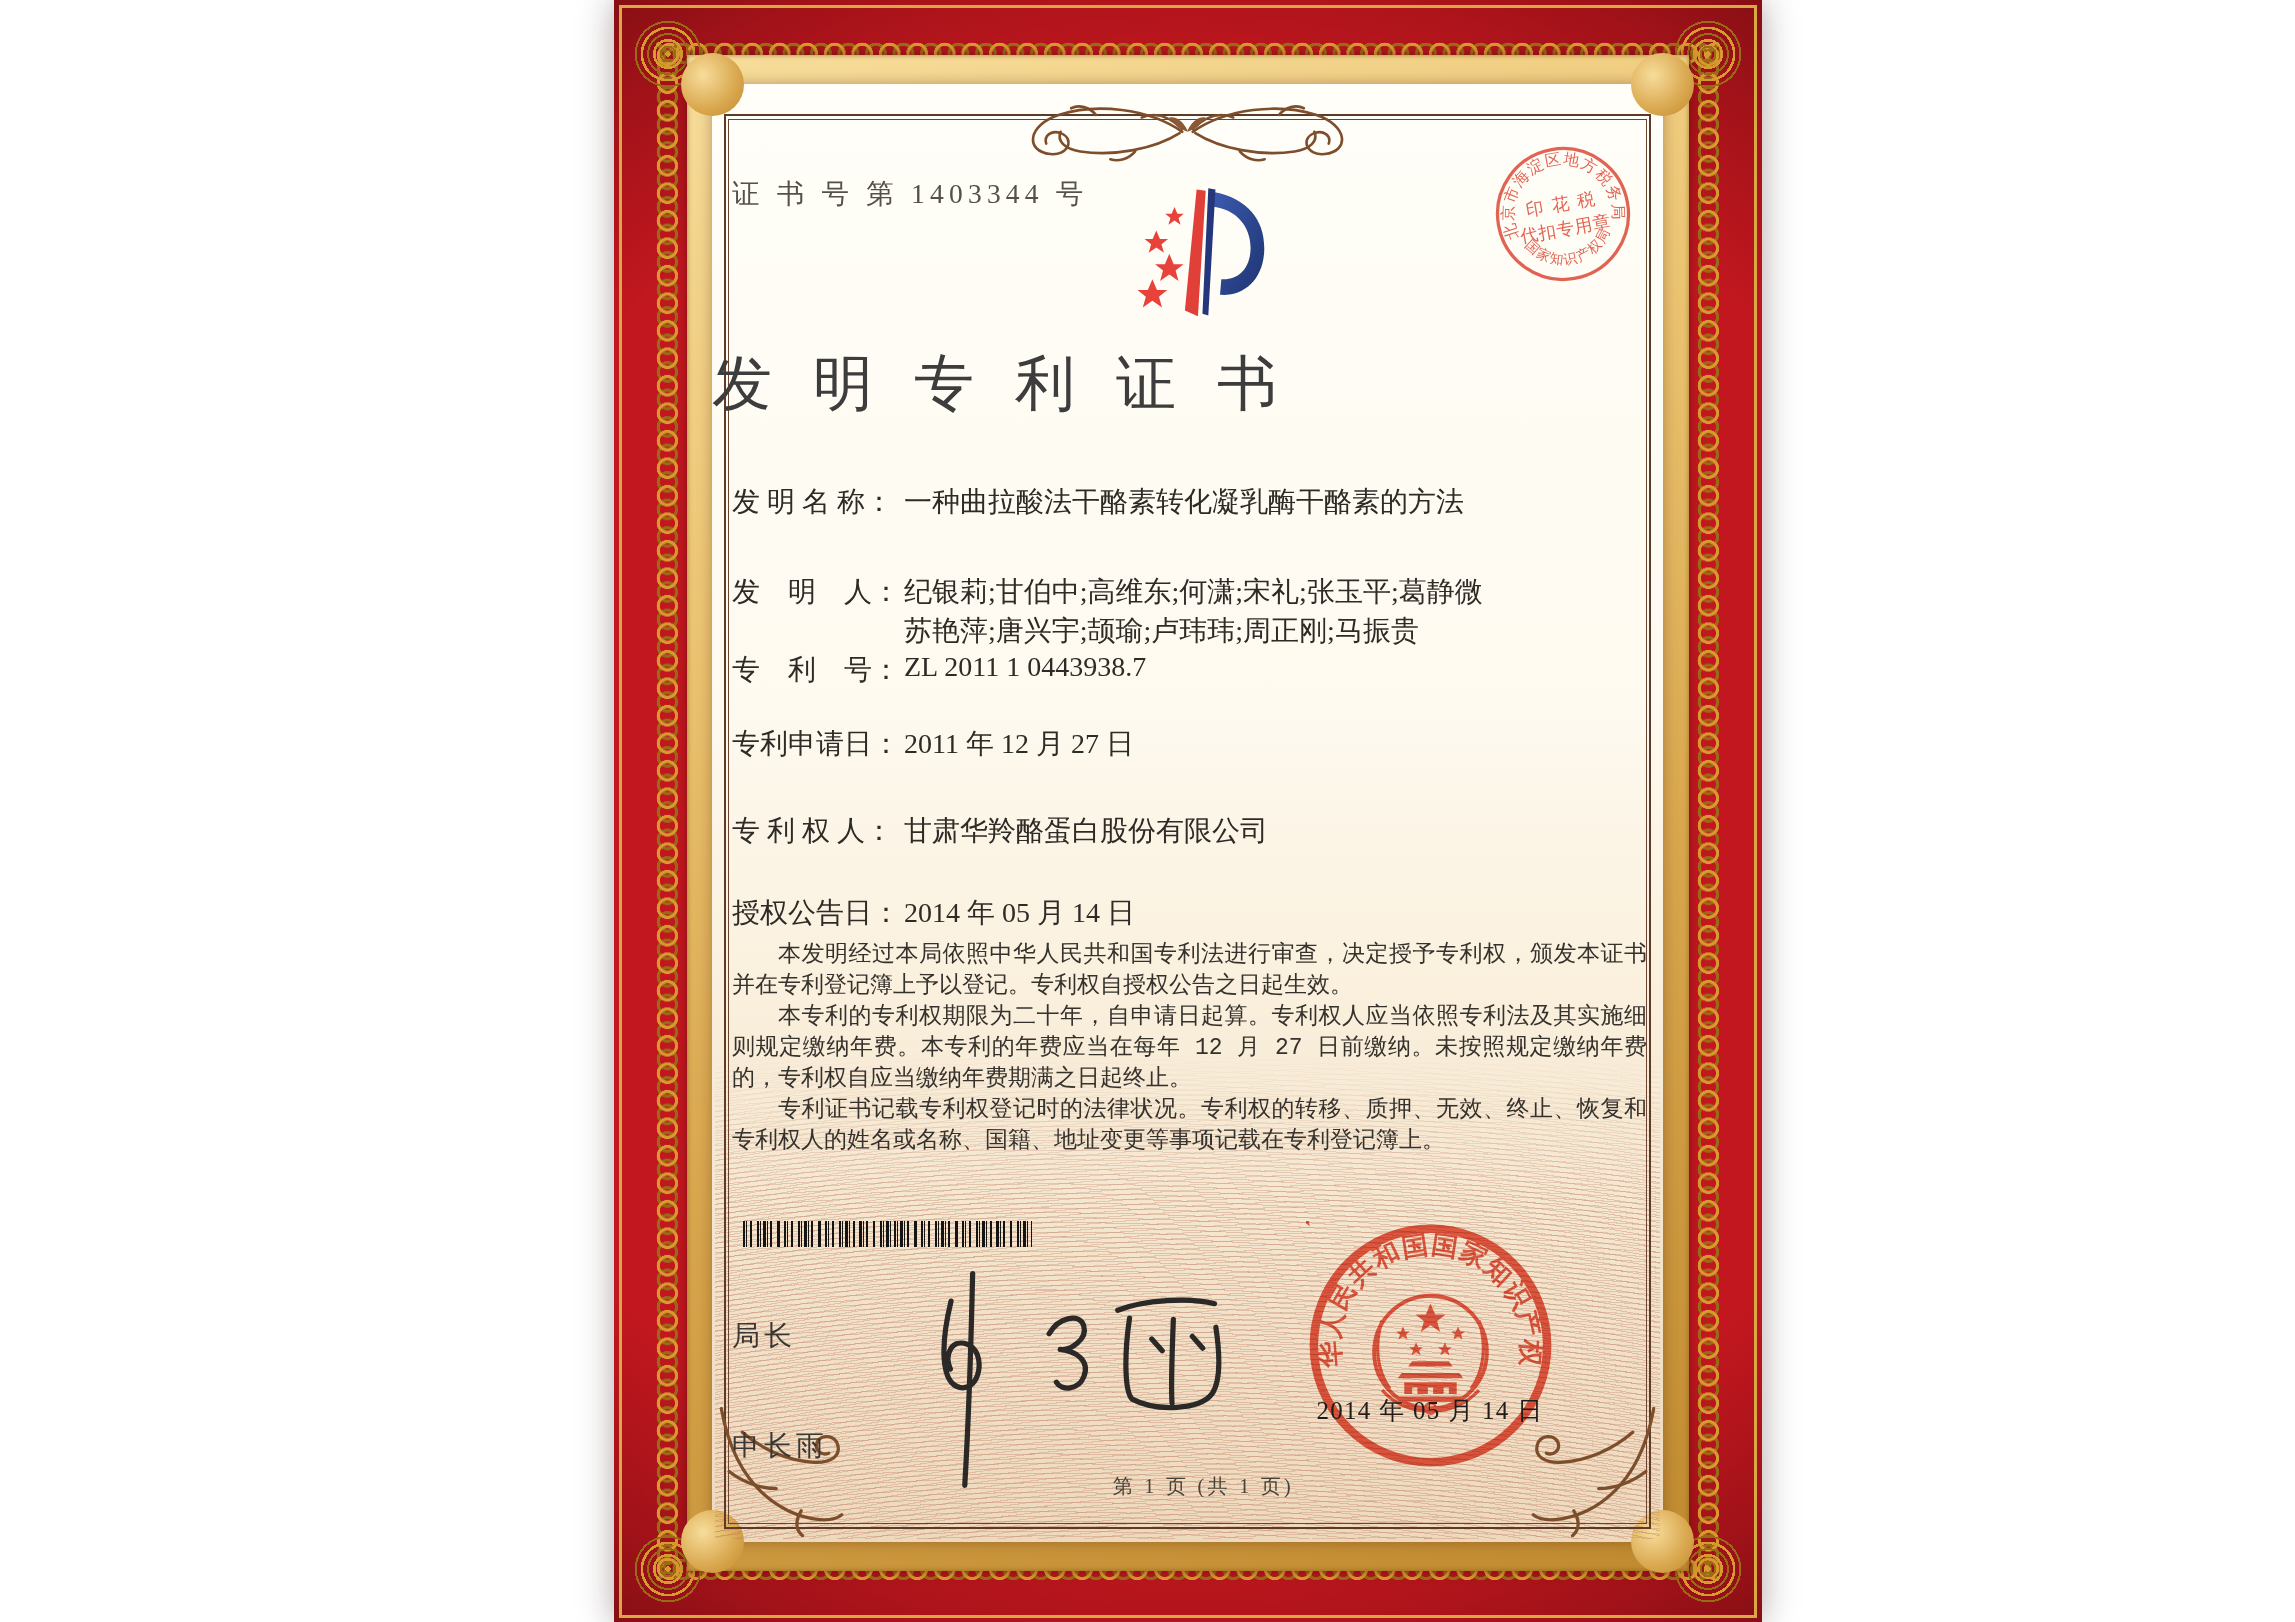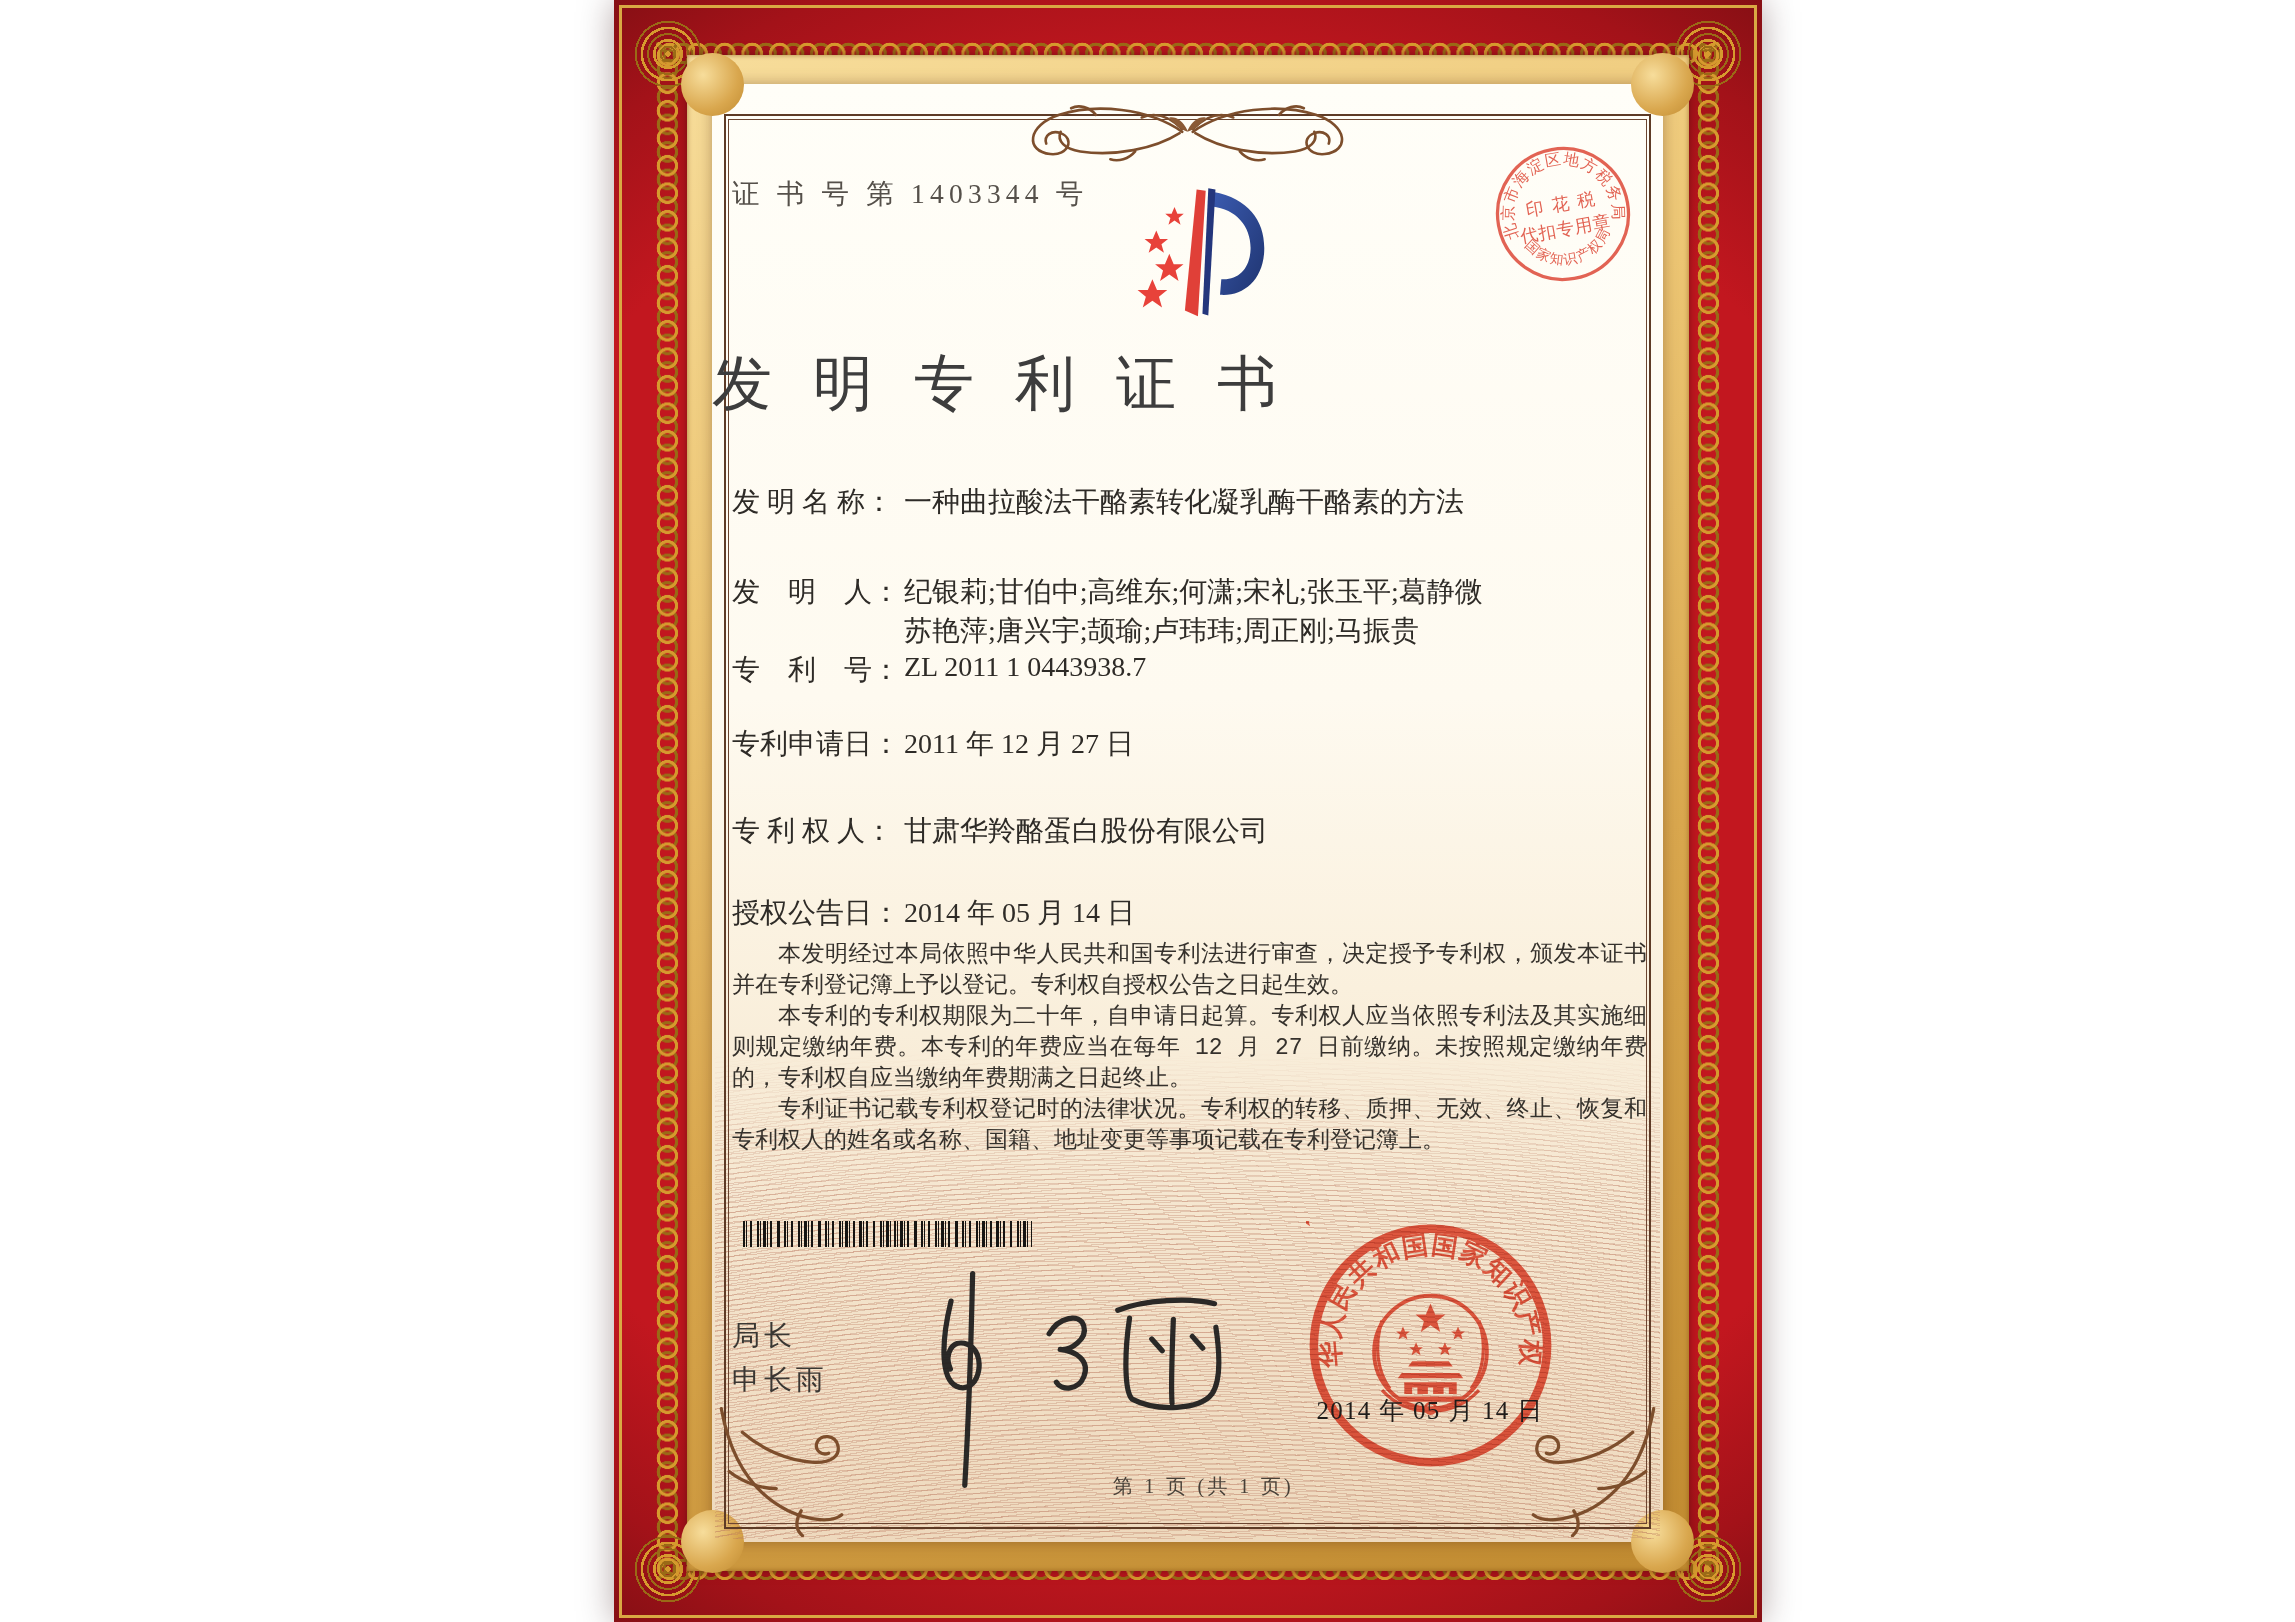--- a/index.html
+++ b/index.html
@@ -184,21 +184,21 @@
 
       <div class="paras">
         <p>本发明经过本局依照中华人民共和国专利法进行审查，决定授予专利权，颁发本证书并在专利登记簿上予以登记。专利权自授权公告之日起生效。</p>
         <p>本专利的专利权期限为二十年，自申请日起算。专利权人应当依照专利法及其实施细则规定缴纳年费。本专利的年费应当在每年 12 月 27 日前缴纳。未按照规定缴纳年费的，专利权自应当缴纳年费期满之日起终止。</p>
         <p>专利证书记载专利权登记时的法律状况。专利权的转移、质押、无效、终止、恢复和专利权人的姓名或名称、国籍、地址变更等事项记载在专利登记簿上。</p>
       </div>
 
       <div class="barcode"></div>
 
       <div class="signer" style="top:1233px">局长</div>
-      <div class="signer" style="top:1277px">申长雨</div>
+      <div class="signer" style="top:1343px">申长雨</div>
 
       <svg class="signature" viewBox="0 0 520 360">
         <g stroke="#1b1b1b" stroke-width="8" fill="none" stroke-linecap="round" stroke-linejoin="round" opacity="0.92">
           <path d="M75,70 C58,140 60,195 88,202 C120,209 130,148 100,136 C76,127 64,152 74,174"></path>
           <path d="M108,28 C106,120 102,250 96,352"></path>
           <path d="M225,120 C240,94 272,88 278,108 C284,128 258,146 242,144 C266,147 288,160 278,186 C270,206 244,208 236,194"></path>
           <path d="M330,84 C370,68 440,64 478,74"></path>
           <path d="M348,96 C340,150 340,208 352,220 C390,240 456,236 474,212 C488,192 486,150 480,110"></path>
           <path d="M415,98 C413,150 411,200 413,226"></path>
           <path d="M382,128 L398,146"></path>

